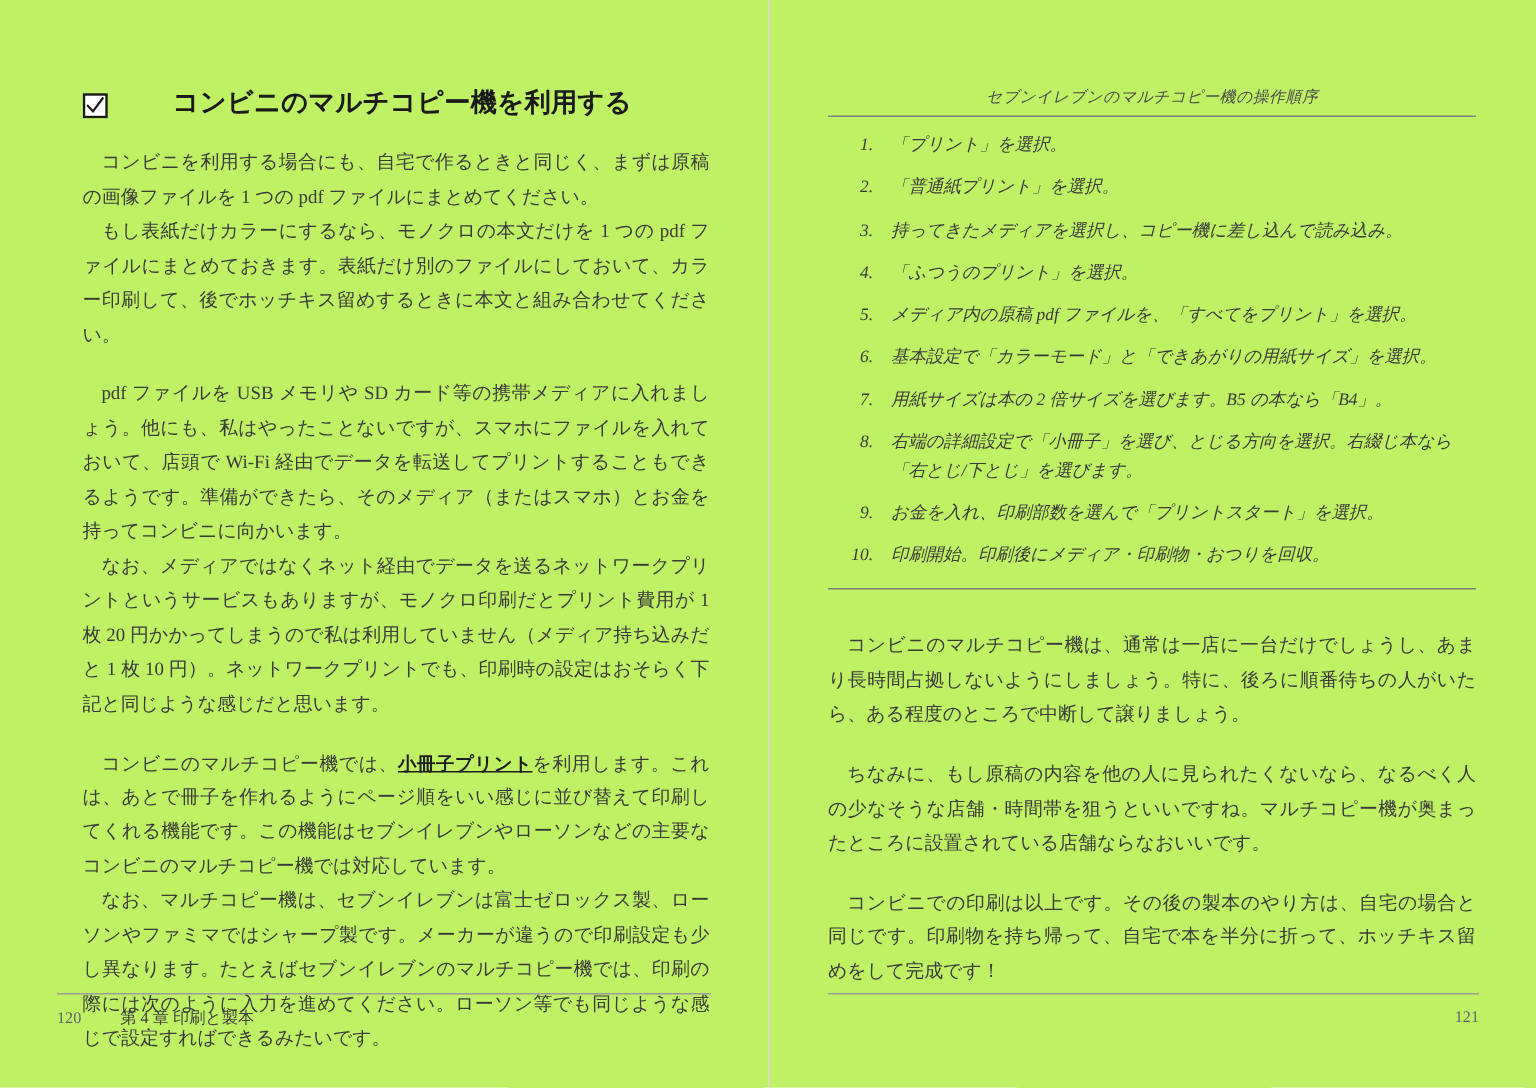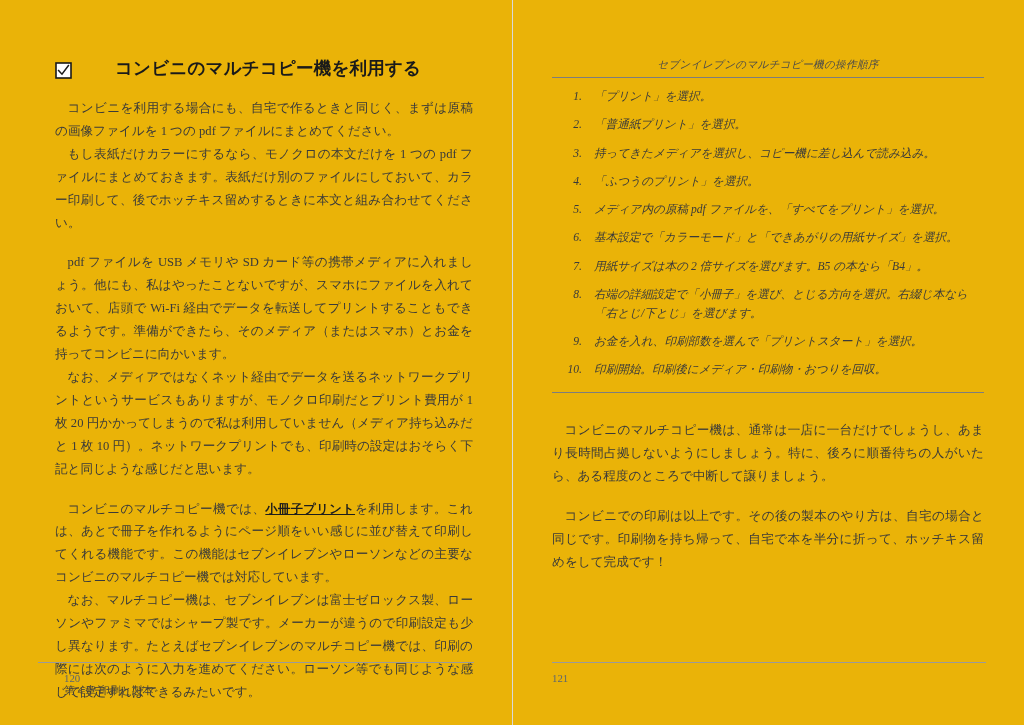--- a/index.html
+++ b/index.html
@@ -12,21 +12,21 @@
     height: 725px;
     font-family: "Liberation Serif", "DejaVu Serif", serif;
     color: #2b2b2b;
     overflow: hidden;
   }
 
   #spread {
     position: relative;
     width: 1024px;
     height: 725px;
-    background: #eab308;
+    background: #bef264;
     display: flex;
     align-items: flex-end;
   }
 
   
   .gutter {
     position: absolute;
     left: 512px;
     top: 0;
     width: 1px;
@@ -172,21 +172,20 @@
   }
   .footer-rule {
     border-top: 1.1px solid #9a9a9a;
   }
   .footer-line {
     margin-top: 9px;
     font-size: 10.8px;
     color: #4a4a4a;
     display: flex;
     align-items: baseline;
-    flex-direction: column;
   }
   .left .footer-line { justify-content: flex-start; }
   .right .footer-line { justify-content: flex-end; }
   .folio {
     color: #5c6670;
   }
   .running-head {
     margin-left: 26px;
     color: #3f3f3f;
   }
@@ -254,20 +253,21 @@
             <li>右端の詳細設定で「小冊子」を選び、とじる方向を選択。右綴じ本なら「右とじ/下とじ」を選びます。</li>
             <li>お金を入れ、印刷部数を選んで「プリントスタート」を選択。</li>
             <li>印刷開始。印刷後にメディア・印刷物・おつりを回収。</li>
           </ol>
           <div class="rule-bottom"></div>
         </div>
 
 
         <p class="body">コンビニのマルチコピー機は、通常は一店に一台だけでしょうし、あまり長時間占拠しないようにしましょう。特に、後ろに順番待ちの人がいたら、ある程度のところで中断して譲りましょう。</p>
 
+        <p class="body gap-before">ちなみに、もし原稿の内容を他の人に見られたくないなら、なるべく人の少なそうな店舗・時間帯を狙うといいですね。マルチコピー機が奥まったところに設置されている店舗ならなおいいです。</p>
 
         <p class="body gap-before">コンビニでの印刷は以上です。その後の製本のやり方は、自宅の場合と同じです。印刷物を持ち帰って、自宅で本を半分に折って、ホッチキス留めをして完成です！</p>
 
       </div>
 
       <div class="footer">
         <div class="footer-rule"></div>
         <div class="footer-line">
           <span class="folio">121</span>
         </div>

